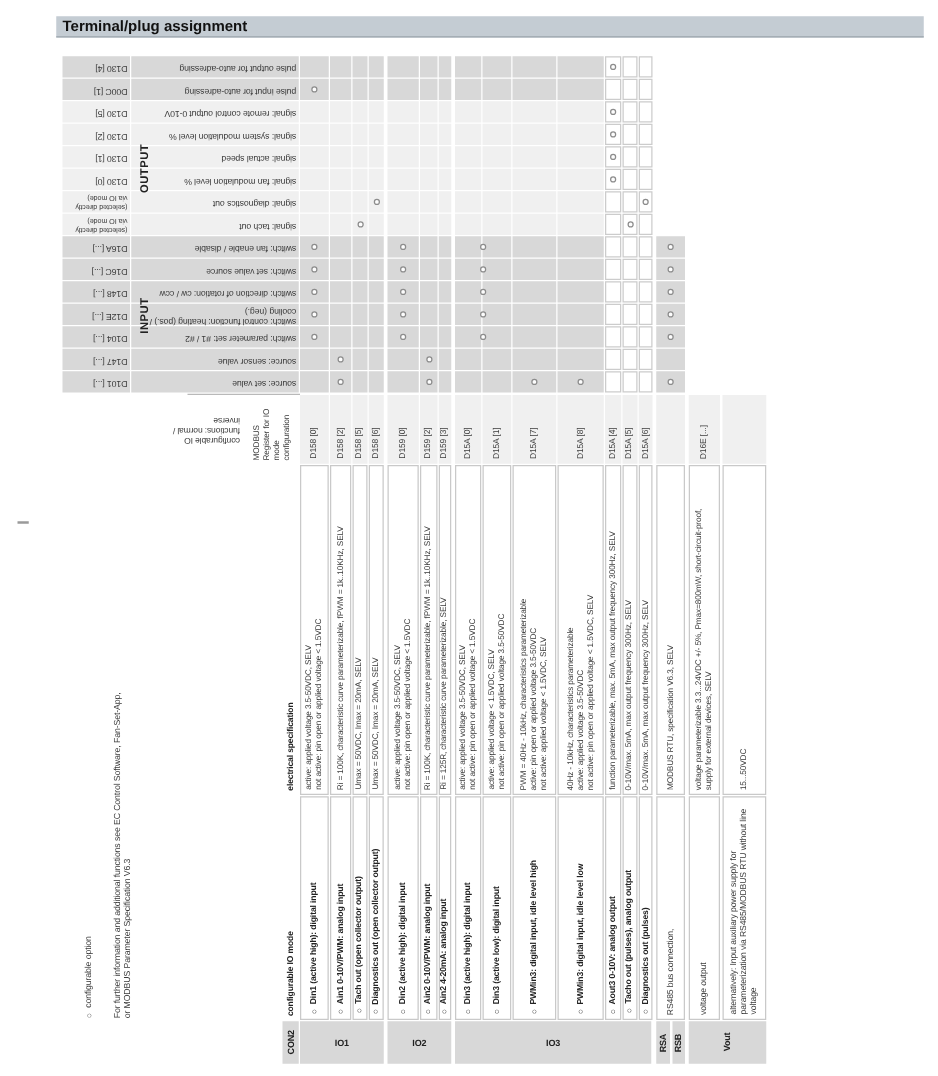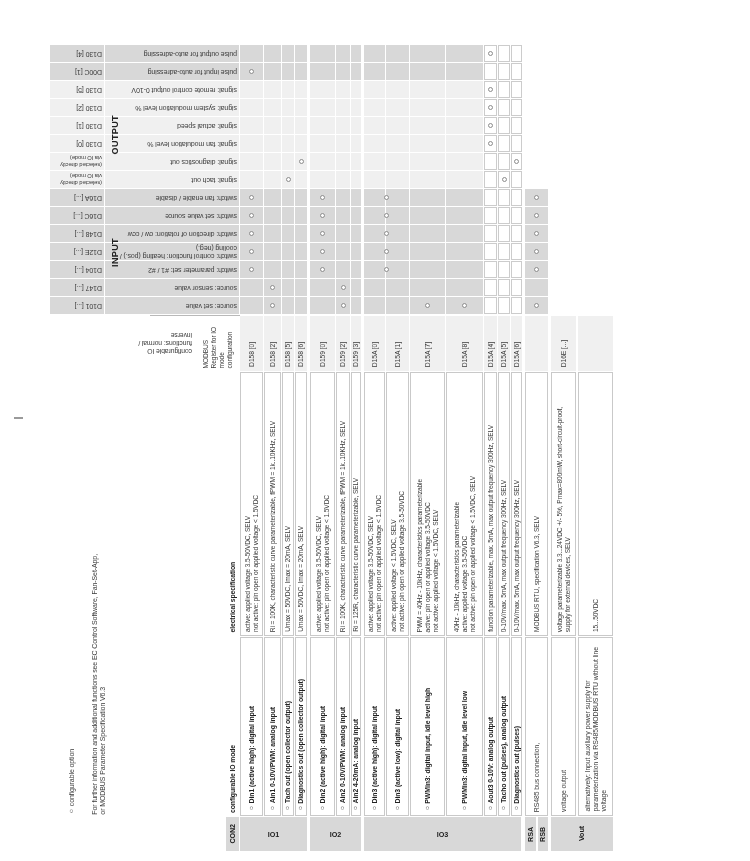--- a/index.html
+++ b/index.html
@@ -25,20 +25,21 @@
   .bold{font-weight:bold;color:#222;}
   .mark{position:absolute;width:5px;height:5px;border:1px solid #8c8c8c;border-radius:50%;
         background:#fdfdfd;box-sizing:border-box;}
   .grpline{position:absolute;background:#b9b9b9;}
   .termlbl{font-size:7.2px;font-weight:bold;color:#222;}
 </style>
 </head>
 <body>
 
 <div class="page">
+  <div class="titlebar">Terminal/plug assignment</div>
   <div class="margin-dash"></div>
 
   <div id="tbl">
       <div class="cell flexc" style="left: 50px; top: 45px; width: 54px; height: 17px; background: rgb(216, 216, 216);">
         <div class="flip">
           <div>D130 [4]</div>
         </div>
       </div>
       <div class="cell flexc" style="left: 105px; top: 45px; width: 134px; height: 17px; background: rgb(216, 216, 216);">
         <div class="flip">

